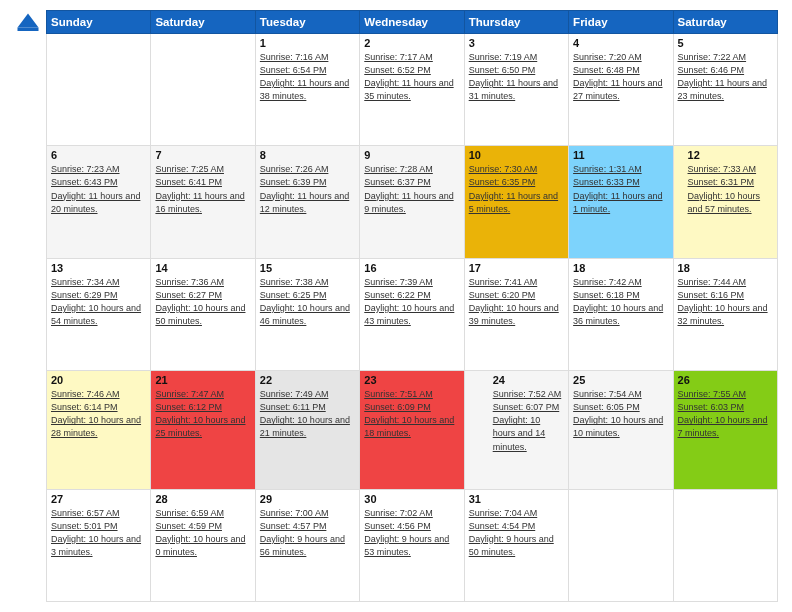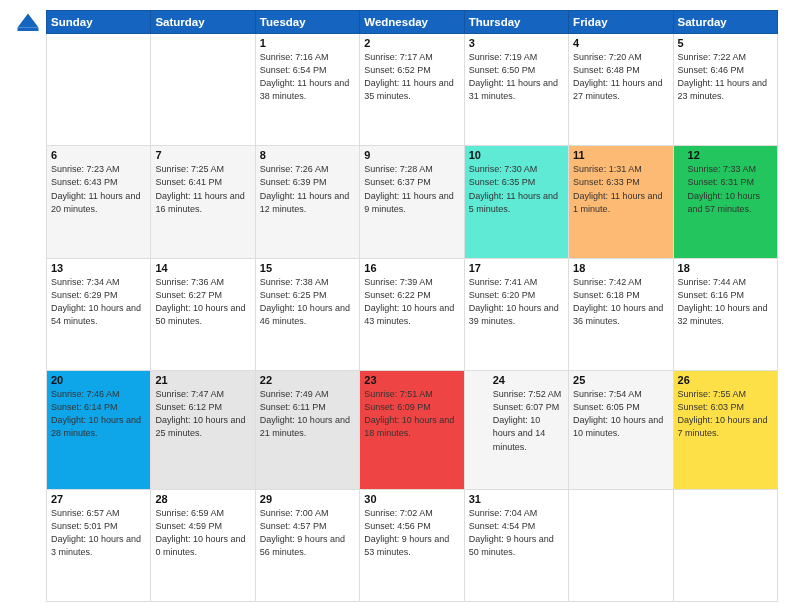--- a/index.html
+++ b/index.html
@@ -84,20 +84,21 @@
       font-size: 11px;
       font-weight: bold;
       display: block;
       margin-bottom: 2px;
       color: #111;
     }
     .day-detail {
       font-size: 9px;
       line-height: 1.45;
       color: #333;
+      text-decoration: underline;
     }
     .empty { background: #fff !important; }
   </style>
 </head>
 <body>
 
 <div class="page">
   <div class="header">
     <div class="logo">
       <svg class="logo-icon" viewBox="0 0 32 32">
@@ -189,35 +190,35 @@
 Daylight: 11 hours
 and 12 minutes.</div>
           </td>
           <td style="background: rgb(245, 245, 245);">
             <span class="day-num">9</span>
             <div class="day-detail">Sunrise: 7:28 AM
 Sunset: 6:37 PM
 Daylight: 11 hours
 and 9 minutes.</div>
           </td>
-          <td style="background: #5eead4;">
+          <td style="background: #eab308;">
             <span class="day-num">10</span>
             <div class="day-detail">Sunrise: 7:30 AM
 Sunset: 6:35 PM
 Daylight: 11 hours
 and 5 minutes.</div>
           </td>
-          <td style="background: #fdba74; margin-left: 44px;">
+          <td style="background: #7dd3fc; margin-left: 44px;">
             <span class="day-num">11</span>
             <div class="day-detail">Sunrise: 1:31 AM
 Sunset: 6:33 PM
 Daylight: 11 hours
 and 1 minute.</div>
           </td>
-          <td style="background: #22c55e; padding-left: 14px;">
+          <td style="background: #fef9c3; padding-left: 14px;">
             <span class="day-num">12</span>
             <div class="day-detail">Sunrise: 7:33 AM
 Sunset: 6:31 PM
 Daylight: 10 hours
 and 57 minutes.</div>
           </td>
         </tr>
         <tr>
           <td>
             <span class="day-num">13</span>
@@ -263,28 +264,28 @@
           </td>
           <td>
             <span class="day-num">18</span>
             <div class="day-detail">Sunrise: 7:44 AM
 Sunset: 6:16 PM
 Daylight: 10 hours
 and 32 minutes.</div>
           </td>
         </tr>
         <tr>
-          <td style="background: #0ea5e9;">
+          <td style="background: #fef9c3;">
             <span class="day-num">20</span>
             <div class="day-detail">Sunrise: 7:46 AM
 Sunset: 6:14 PM
 Daylight: 10 hours
 and 28 minutes.</div>
           </td>
-          <td style="background: #e5e5e5;">
+          <td style="background: #ef4444;">
             <span class="day-num">21</span>
             <div class="day-detail">Sunrise: 7:47 AM
 Sunset: 6:12 PM
 Daylight: 10 hours
 and 25 minutes.</div>
           </td>
           <td style="background: #e5e5e5;">
             <span class="day-num">22</span>
             <div class="day-detail">Sunrise: 7:49 AM
 Sunset: 6:11 PM
@@ -305,21 +306,21 @@
 Daylight: 10 hours
 and 14 minutes.</div>
           </td>
           <td style="background: rgb(245, 245, 245); margin-top: 20px;">
             <span class="day-num">25</span>
             <div class="day-detail">Sunrise: 7:54 AM
 Sunset: 6:05 PM
 Daylight: 10 hours
 and 10 minutes.</div>
           </td>
-          <td style="background: #fde047;">
+          <td style="background: #84cc16;">
             <span class="day-num">26</span>
             <div class="day-detail">Sunrise: 7:55 AM
 Sunset: 6:03 PM
 Daylight: 10 hours
 and 7 minutes.</div>
           </td>
         </tr>
         <tr>
           <td>
             <span class="day-num">27</span>

